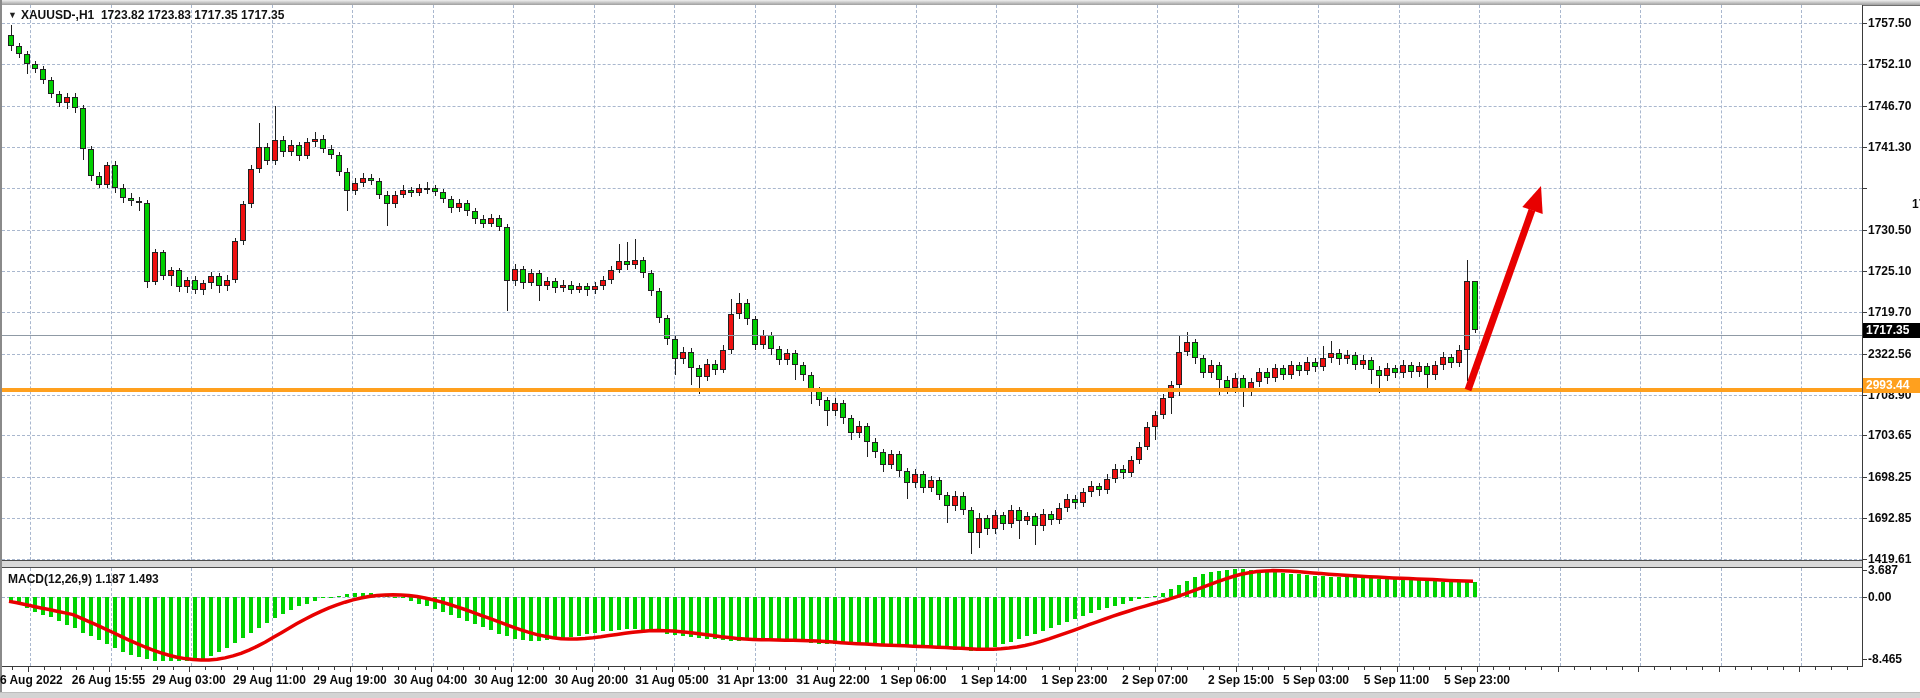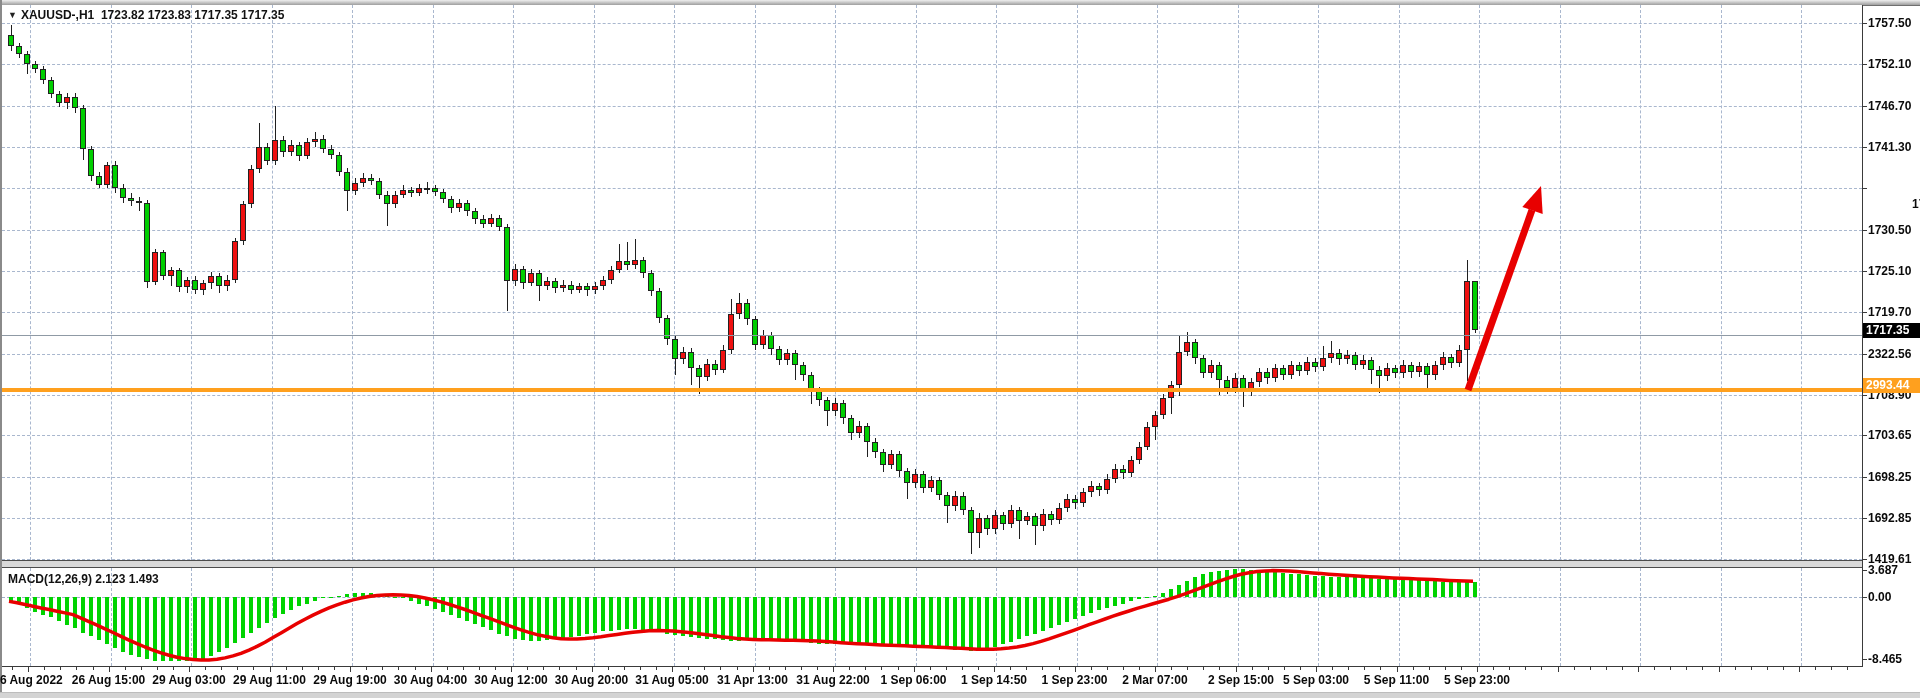--- a/index.html
+++ b/index.html
@@ -670,21 +670,21 @@
         <div class="hbar" style="left: 1415px; top: 12.21px; height: 16.79px;"></div>
         <div class="hbar" style="left: 1423px; top: 12.94px; height: 16.06px;"></div>
         <div class="hbar" style="left: 1431px; top: 12.94px; height: 16.06px;"></div>
         <div class="hbar" style="left: 1439px; top: 13.67px; height: 15.33px;"></div>
         <div class="hbar" style="left: 1447px; top: 13.67px; height: 15.33px;"></div>
         <div class="hbar" style="left: 1455px; top: 14.4px; height: 14.6px;"></div>
         <div class="hbar" style="left: 1463px; top: 14.4px; height: 14.6px;"></div>
         <div class="hbar" style="left: 1471px; top: 13.5021px; height: 15.4979px;"></div>
       </div>
   </div>
-  <div id="macd-title">MACD(12,26,9) 2.123 1.493</div>
+  <div id="macd-title">MACD(12,26,9) 1.187 1.493</div>
 
   <div id="axis-line"></div>
   <div id="price-axis">
       <div class="ptick" style="top: 23px;"></div>
       <div class="plabel" style="top: 17px;">1757.50</div>
       <div class="ptick" style="top: 64px;"></div>
       <div class="plabel" style="top: 58px;">1752.10</div>
       <div class="ptick" style="top: 106px;"></div>
       <div class="plabel" style="top: 100px;">1746.70</div>
       <div class="ptick" style="top: 147px;"></div>
@@ -711,34 +711,34 @@
       <div class="plabel" style="top: 553px;">1419.61</div>
       <div class="ptick" style="top: 570px;"></div>
       <div class="plabel" style="top: 564px;">3.687</div>
       <div class="ptick" style="top: 597px;"></div>
       <div class="plabel" style="top: 591px;">0.00</div>
       <div class="ptick" style="top: 659px;"></div>
       <div class="plabel" style="top: 653px;">-8.465</div>
     </div>
   <div id="time-axis">
       <div class="tlabel" style="left: 28px;">26 Aug 2022</div>
-      <div class="tlabel" style="left: 108.5px;">26 Aug 15:00</div>
+      <div class="tlabel" style="left: 108.5px;">26 Aug 15:55</div>
       <div class="tlabel" style="left: 189px;">29 Aug 03:00</div>
       <div class="tlabel" style="left: 269.5px;">29 Aug 11:00</div>
       <div class="tlabel" style="left: 350px;">29 Aug 19:00</div>
       <div class="tlabel" style="left: 430.5px;">30 Aug 04:00</div>
       <div class="tlabel" style="left: 511px;">30 Aug 12:00</div>
       <div class="tlabel" style="left: 591.5px;">30 Aug 20:00</div>
       <div class="tlabel" style="left: 672px;">31 Aug 05:00</div>
       <div class="tlabel" style="left: 752.5px;">31 Apr 13:00</div>
       <div class="tlabel" style="left: 833px;">31 Aug 22:00</div>
       <div class="tlabel" style="left: 913.5px;">1 Sep 06:00</div>
-      <div class="tlabel" style="left: 994px;">1 Sep 14:50</div>
+      <div class="tlabel" style="left: 994px;">1 Sep 14:00</div>
       <div class="tlabel" style="left: 1074.5px;">1 Sep 23:00</div>
-      <div class="tlabel" style="left: 1155px;">2 Mar 07:00</div>
+      <div class="tlabel" style="left: 1155px;">2 Sep 07:00</div>
       <div class="tlabel" style="left: 1241px;">2 Sep 15:00</div>
       <div class="tlabel" style="left: 1316px;">5 Sep 03:00</div>
       <div class="tlabel" style="left: 1396.5px;">5 Sep 11:00</div>
       <div class="tlabel" style="left: 1477px;">5 Sep 23:00</div>
       <div class="ttick" style="left: 12px; height: 3px;"></div>
       <div class="ttick" style="left: 28px; height: 3px;"></div>
       <div class="ttick" style="left: 44px; height: 3px;"></div>
       <div class="ttick" style="left: 60px; height: 3px;"></div>
       <div class="ttick" style="left: 76px; height: 3px;"></div>
       <div class="ttick" style="left: 93px; height: 3px;"></div>

